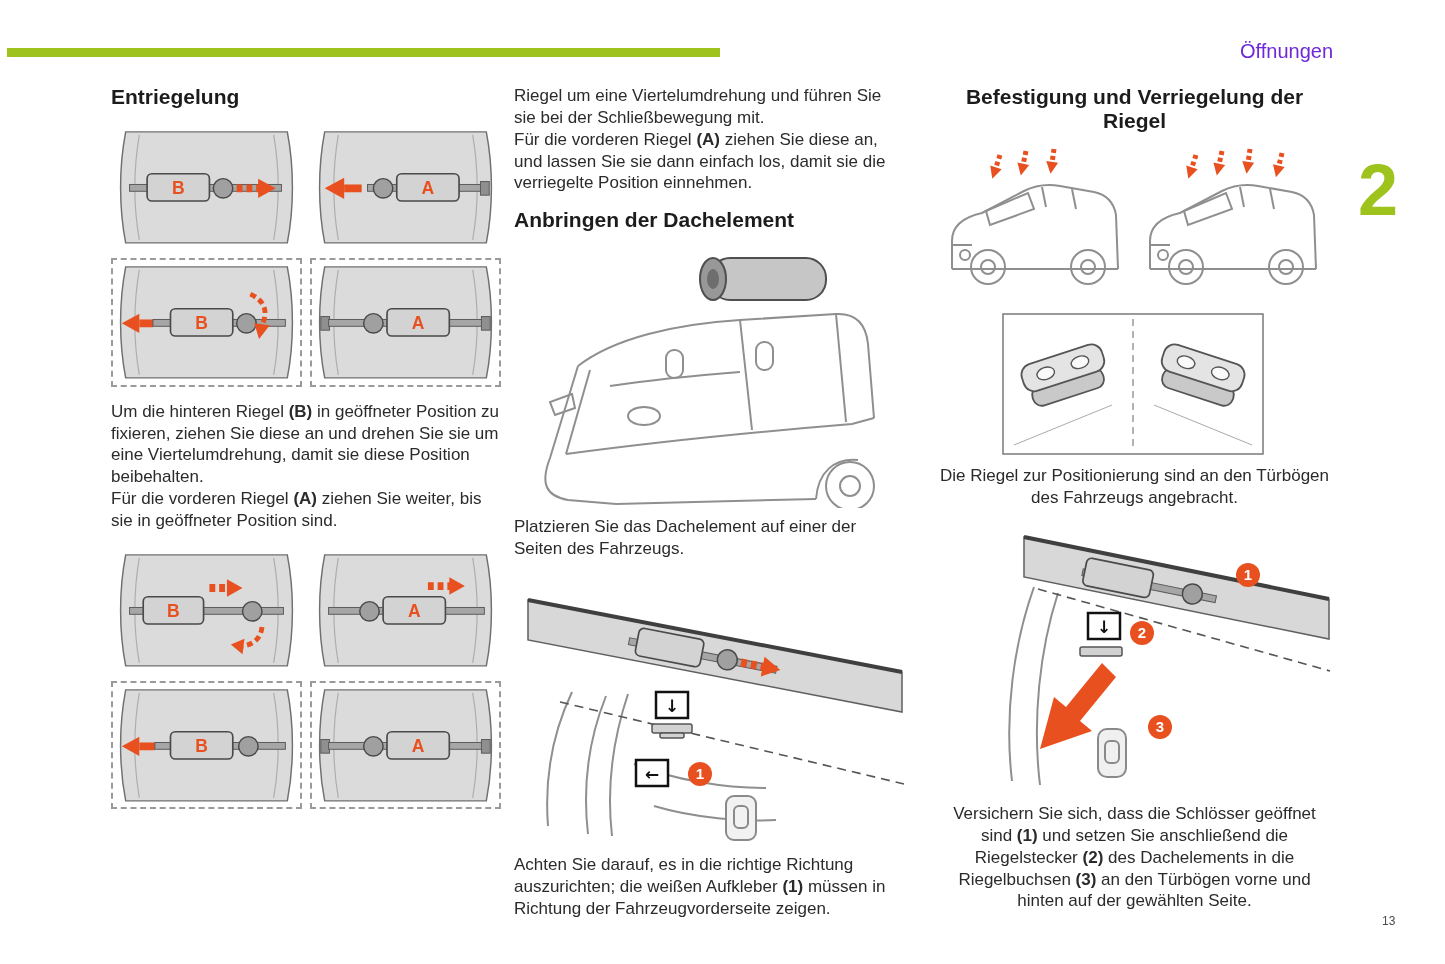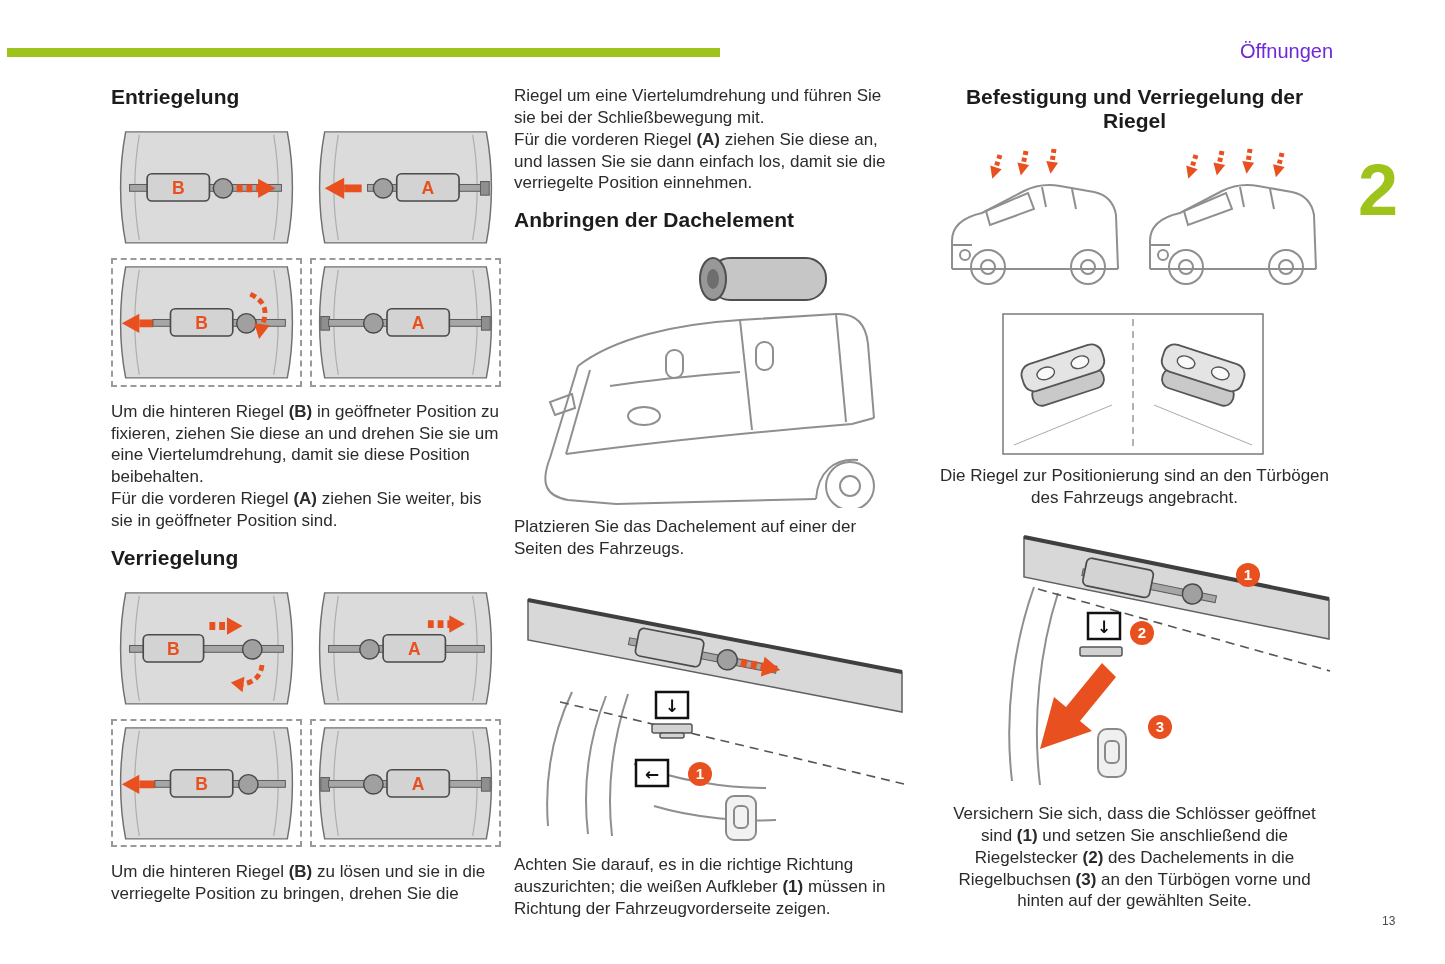--- a/index.html
+++ b/index.html
@@ -121,21 +121,20 @@
           <rect class="latch" x="76" y="47" width="64" height="28" rx="5"></rect>
           <text class="latch-label" x="108" y="68">A</text>
           <rect class="endcap" x="173" y="55" width="9" height="14"></rect>
         </svg>
       </div>
     </figure>
 
     <p class="body"><span>Um die hinteren Riegel </span><b>(B)</b><span> in geöffneter Position zu fixieren, ziehen Sie diese an und drehen Sie sie um eine Viertelumdrehung, damit sie diese Position beibehalten.
 Für die vorderen Riegel </span><b>(A)</b><span> ziehen Sie weiter, bis sie in geöffneter Position sind.</span></p>
 
-    <h2 class="mt">Verriegelung</h2>
 
     <figure class="latch-grid">
       <div class="pwrap">
         <svg class="panel" viewBox="0 0 190 122">
           <path class="roof" d="M12,4 C5,40 5,82 12,118 L178,118 C185,82 185,40 178,4 Z"></path>
           <path class="roofline" d="M26,7 C20,42 20,80 26,115"></path>
           <path class="roofline" d="M164,7 C170,42 170,80 164,115"></path>
           <rect class="rod" x="16" y="58" width="158" height="7"></rect>
           <rect class="latch" x="30" y="47" width="62" height="28" rx="5"></rect>
           <text class="latch-label" x="61" y="68">B</text>
@@ -188,21 +187,20 @@
           <rect class="endcap" x="8" y="55" width="9" height="14"></rect>
           <rect class="rod" x="16" y="58" width="158" height="7"></rect>
           <circle class="knob" cx="62" cy="62" r="10"></circle>
           <rect class="latch" x="76" y="47" width="64" height="28" rx="5"></rect>
           <text class="latch-label" x="108" y="68">A</text>
           <rect class="endcap" x="173" y="55" width="9" height="14"></rect>
         </svg>
       </div>
     </figure>
 
-    <p class="body"><span>Um die hinteren Riegel </span><b>(B)</b><span> zu lösen und sie in die verriegelte Position zu bringen, drehen Sie die</span></p>
   </section>
 
   <section class="col col2">
     <p class="body"><span>Riegel um eine Viertelumdrehung und führen Sie sie bei der Schließbewegung mit.
 Für die vorderen Riegel </span><b>(A)</b><span> ziehen Sie diese an, und lassen Sie sie dann einfach los, damit sie die verriegelte Position einnehmen.</span></p>
 
     <h2>Anbringen der Dachelement</h2>
 
     <svg class="fig" viewBox="0 0 392 262">
       <g>

